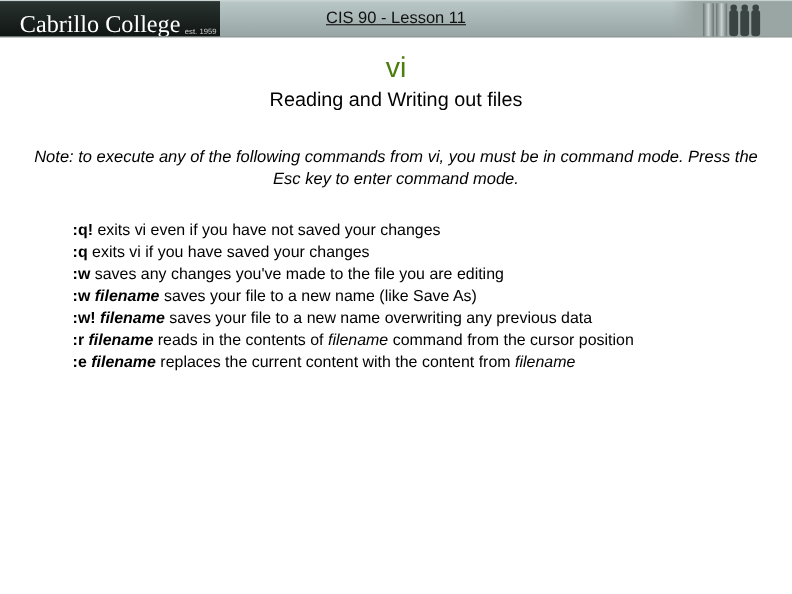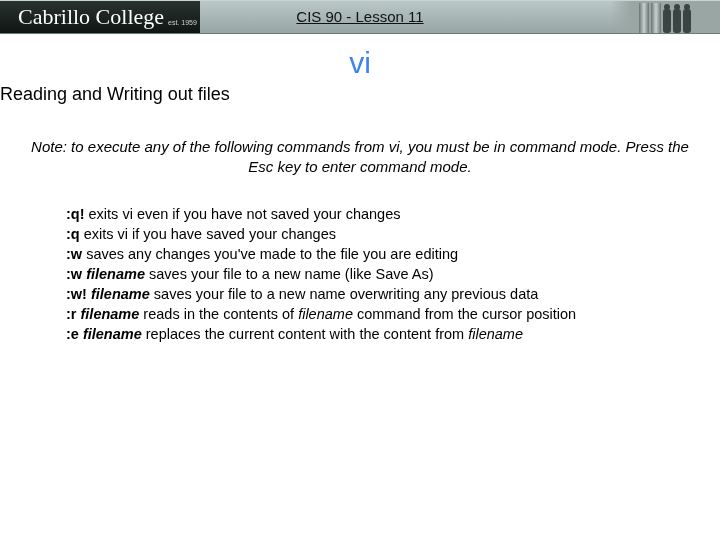--- a/index.html
+++ b/index.html
@@ -22,21 +22,21 @@
     box-sizing: border-box;
   }
   .logo-area {
     position: absolute;
     left: 0;
     top: 0;
     width: 200px;
     height: 32px;
     background: linear-gradient(to bottom, #2a3330 0%, #0f1513 100%);
     display: flex;
-    align-items: center;
+    align-items: flex-end;
     padding-left: 18px;
     box-sizing: border-box;
     overflow: hidden;
   }
   .logo-text {
     font-family: "Brush Script MT", cursive;
     color: #ffffff;
     font-size: 22px;
     line-height: 1;
     white-space: nowrap;
@@ -86,28 +86,28 @@
     position: absolute;
     top: -5px;
     left: 1px;
     width: 6px;
     height: 6px;
     background: #3a4442;
     border-radius: 50%;
   }
   .title-main {
     text-align: center;
-    font-size: 30px;
+    font-size: 26px;
     font-family: Verdana, sans-serif;
     margin-top: 14px;
     line-height: 1;
-    color: #3b82f6;
+    color: #4d7c0f;
   }
   .subtitle {
-    text-align: left;
+    text-align: center;
     font-size: 18px;
     font-family: Verdana, sans-serif;
     margin-top: 6px;
     color: #000;
   }
   .note {
     font-style: italic;
     font-size: 15px;
     font-family: Verdana, sans-serif;
     margin: 32px 22px 0 22px;

